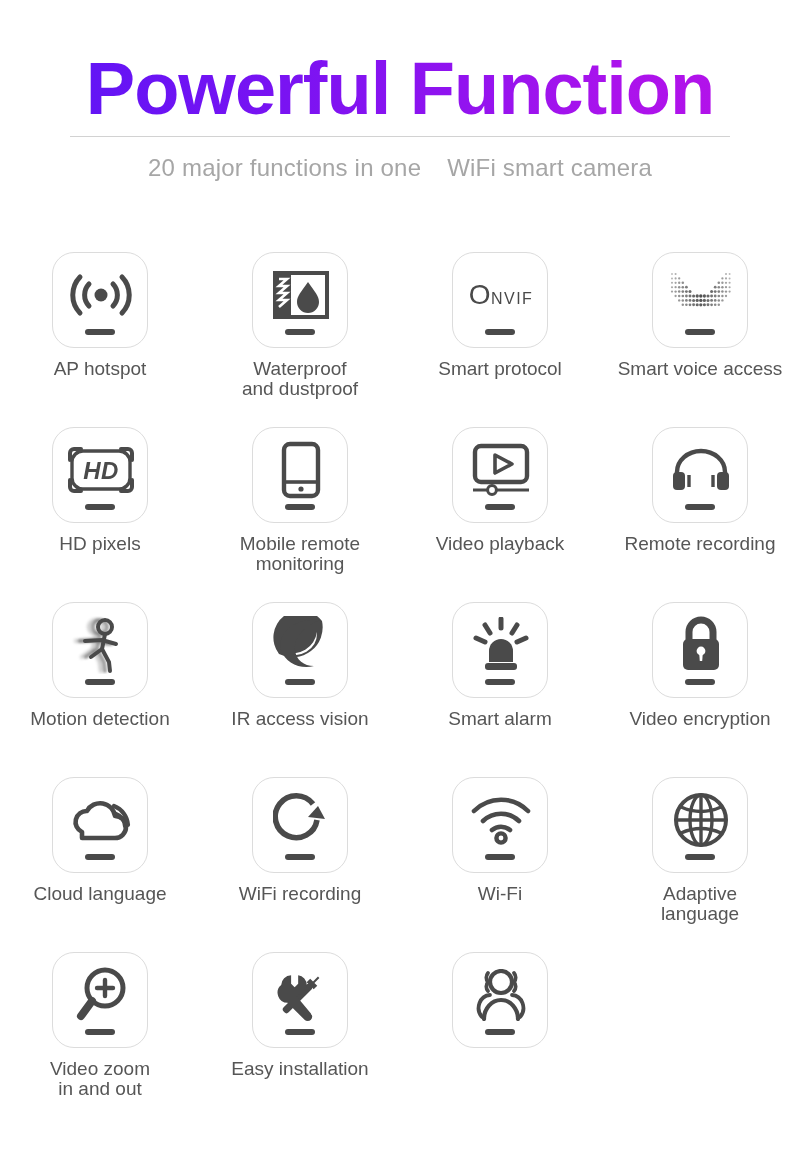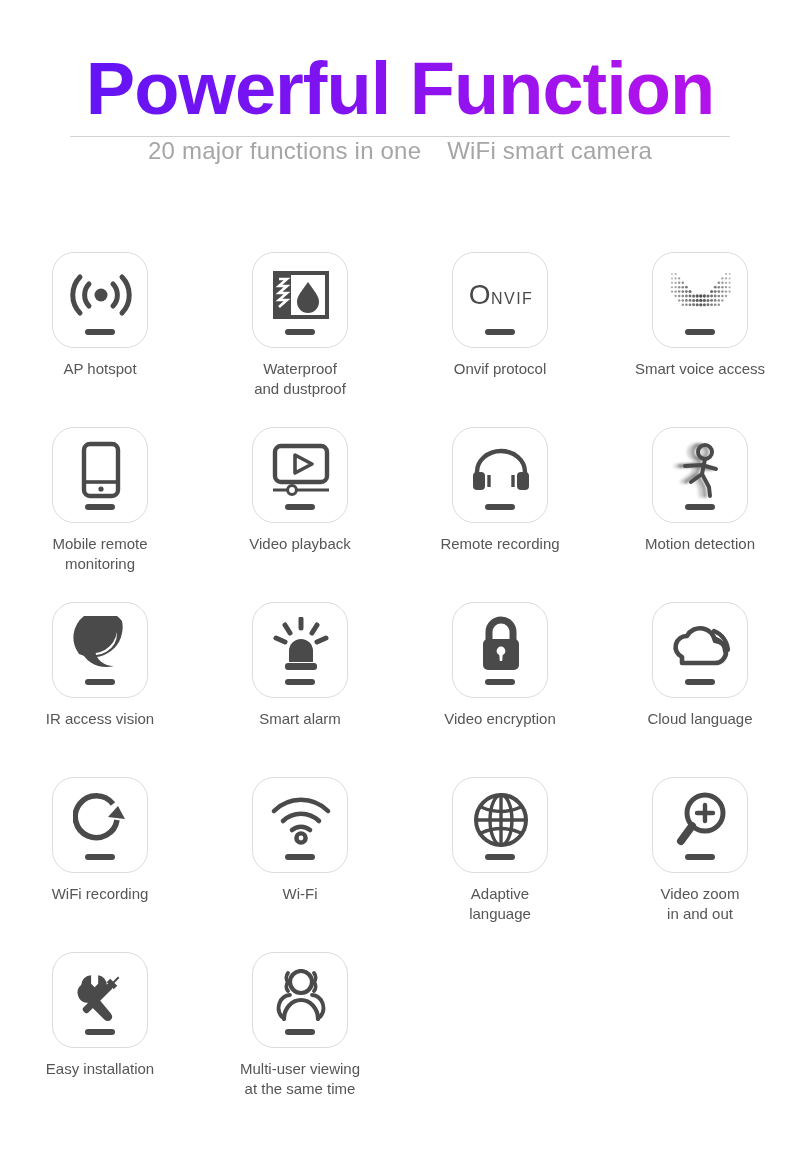--- a/index.html
+++ b/index.html
@@ -46,20 +46,21 @@
   .title .t2 { }
 
   .divider {
     width: 660px;
     height: 1px;
     background: #d2d2d2;
     margin: 10px auto 0 auto;
   }
 
   .subtitle {
+    margin-top: 17px;
     font-size: 24px;
     color: #a6a6a6;
     letter-spacing: 0.2px;
     white-space: nowrap;
   }
   .subtitle .sub-gap { display:inline-block; width: 26px; }
 
   
   .grid {
     position: absolute;
@@ -104,21 +105,21 @@
     bottom: 12px;
     left: 50%;
     transform: translateX(-50%);
     width: 30px;
     height: 6px;
     border-radius: 3px;
     background: #4a4a4a;
   }
   .label {
     margin-top: 11px;
-    font-size: 15px;
+    font-size: 19px;
     line-height: 20px;
     color: #565656;
     text-align: center;
     max-width: 190px;
     white-space: pre-line;
   }
 
   svg { display: block; }
   .stroke { fill: none; stroke: #4a4a4a; stroke-width: 5; stroke-linecap: round; stroke-linejoin: round; }
   .stroke-thin { fill: none; stroke: #4a4a4a; stroke-width: 4; stroke-linecap: round; stroke-linejoin: round; }
@@ -191,21 +192,21 @@
     <div class="cell">
       <div class="card">
         <div class="art">
           <div class="onvif-text">
             <span class="big">O</span>
               <span class="small">NVIF</span>
           </div>
         </div>
         <div class="dash"></div>
       </div>
-      <div class="label">Onvif protocol</div>
+      <div class="label">Smart protocol</div>
     </div>
 
     <div class="cell">
       <div class="card">
         <div class="art">
           <svg width="64" height="46" viewBox="0 0 64 46" id="voice-dots">
               <circle cx="3.00" cy="2.00" r="0.94" fill="#4a4a4a" opacity="0.38"></circle>
               <circle cx="3.00" cy="6.40" r="0.98" fill="#4a4a4a" opacity="0.41"></circle>
               <circle cx="3.00" cy="10.80" r="1.03" fill="#4a4a4a" opacity="0.45"></circle>
               <circle cx="3.00" cy="15.20" r="1.07" fill="#4a4a4a" opacity="0.48"></circle>
@@ -284,20 +285,36 @@
               <circle cx="60.60" cy="10.80" r="1.03" fill="#4a4a4a" opacity="0.45"></circle>
               <circle cx="60.60" cy="15.20" r="1.07" fill="#4a4a4a" opacity="0.48"></circle>
               <circle cx="60.60" cy="19.60" r="1.11" fill="#4a4a4a" opacity="0.51"></circle>
             </svg>
         </div>
         <div class="dash"></div>
       </div>
       <div class="label">Smart voice access</div>
     </div>
 
+    <div class="cell">
+      <div class="card">
+        <div class="art">
+          <svg width="66" height="46" viewBox="0 0 66 46">
+            <rect x="4" y="4" width="58" height="38" rx="11" ry="11" fill="none" stroke="#4a4a4a" stroke-width="3.4"></rect>
+            <path d="M2 13 L2 6 a4 4 0 0 1 4 -4 L13 2" class="stroke-thin" stroke-width="3.4"></path>
+            <path d="M53 2 L60 2 a4 4 0 0 1 4 4 L64 13" class="stroke-thin" stroke-width="3.4"></path>
+            <path d="M2 33 L2 40 a4 4 0 0 0 4 4 L13 44" class="stroke-thin" stroke-width="3.4"></path>
+            <path d="M53 44 L60 44 a4 4 0 0 0 4 -4 L64 33" class="stroke-thin" stroke-width="3.4"></path>
+            <text x="33" y="32" text-anchor="middle" class="hd-text" style="font-size:24px;fill:#4a4a4a;font-style:italic;font-weight:bold;font-family:'Liberation Sans',sans-serif;">HD</text>
+          </svg>
+        </div>
+        <div class="dash"></div>
+      </div>
+      <div class="label">HD pixels</div>
+    </div>
 
     <div class="cell">
       <div class="card">
         <div class="art">
           <svg width="42" height="58" viewBox="0 0 42 58">
             <rect x="4" y="3" width="34" height="52" rx="6" ry="6" fill="none" stroke="#4a4a4a" stroke-width="4.4"></rect>
             <line x1="6" y1="41" x2="36" y2="41" stroke="#4a4a4a" stroke-width="3.6"></line>
             <circle cx="21" cy="48" r="2.6" class="solid"></circle>
           </svg>
         </div>
@@ -514,18 +531,16 @@
             <path d="M20 13 a7 7 0 0 1 0 -9 M20 22 a7 7 0 0 1 0 -9" fill="none" stroke="#4a4a4a" stroke-width="3.8" stroke-linecap="round"></path>
             <path d="M14 48 a12 13 0 0 1 8 -22" fill="none" stroke="#4a4a4a" stroke-width="3.8" stroke-linecap="round"></path>
             <path d="M46 13 a7 7 0 0 0 0 -9 M46 22 a7 7 0 0 0 0 -9" fill="none" stroke="#4a4a4a" stroke-width="3.8" stroke-linecap="round"></path>
             <path d="M52 48 a12 13 0 0 0 -8 -22" fill="none" stroke="#4a4a4a" stroke-width="3.8" stroke-linecap="round"></path>
             <circle cx="33" cy="13" r="11" fill="none" stroke="#4a4a4a" stroke-width="4.2"></circle>
             <path d="M16 50 a17 19 0 0 1 34 0" fill="none" stroke="#4a4a4a" stroke-width="4.2" stroke-linecap="round"></path>
           </svg>
         </div>
         <div class="dash"></div>
       </div>
-      <div class="label">Multi-user viewing
-at the same time</div>
     </div>
 
   </div>
 </div>
 
 </body></html>

